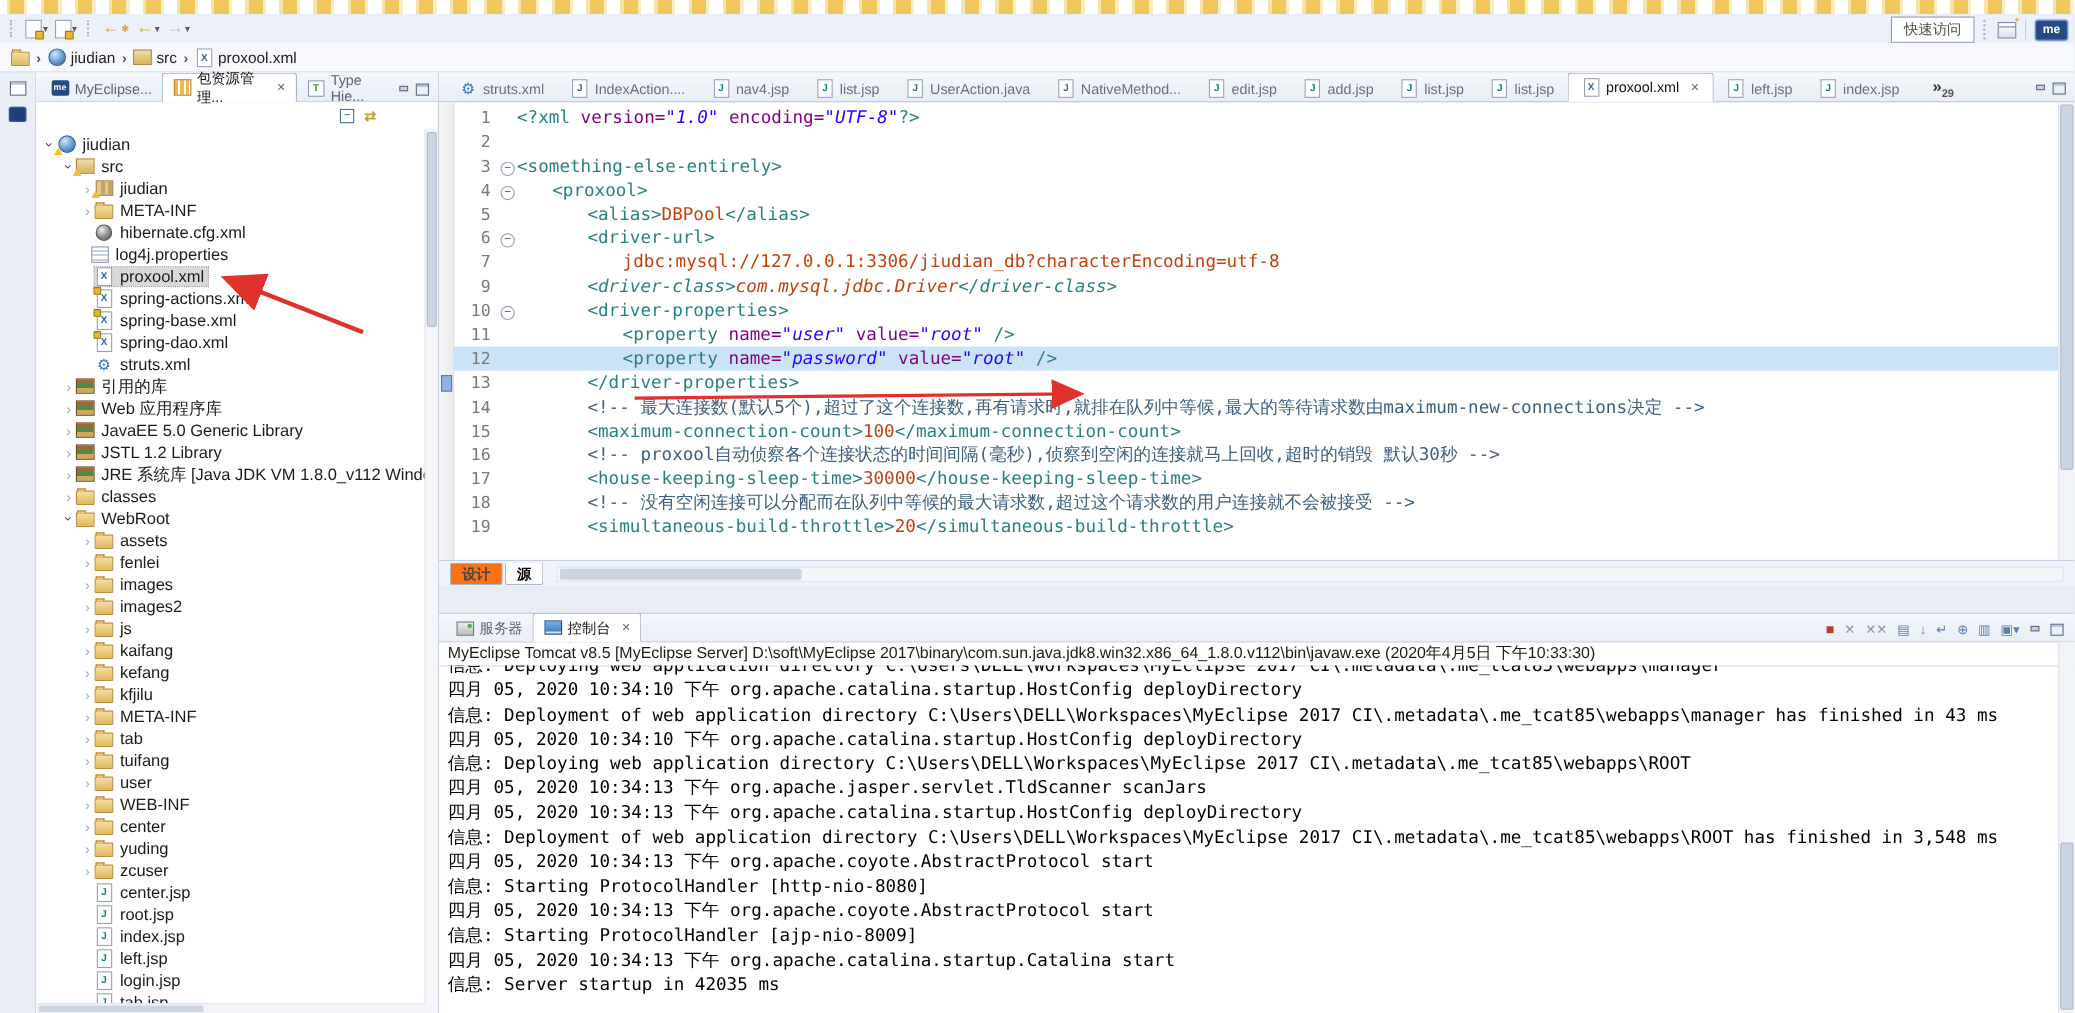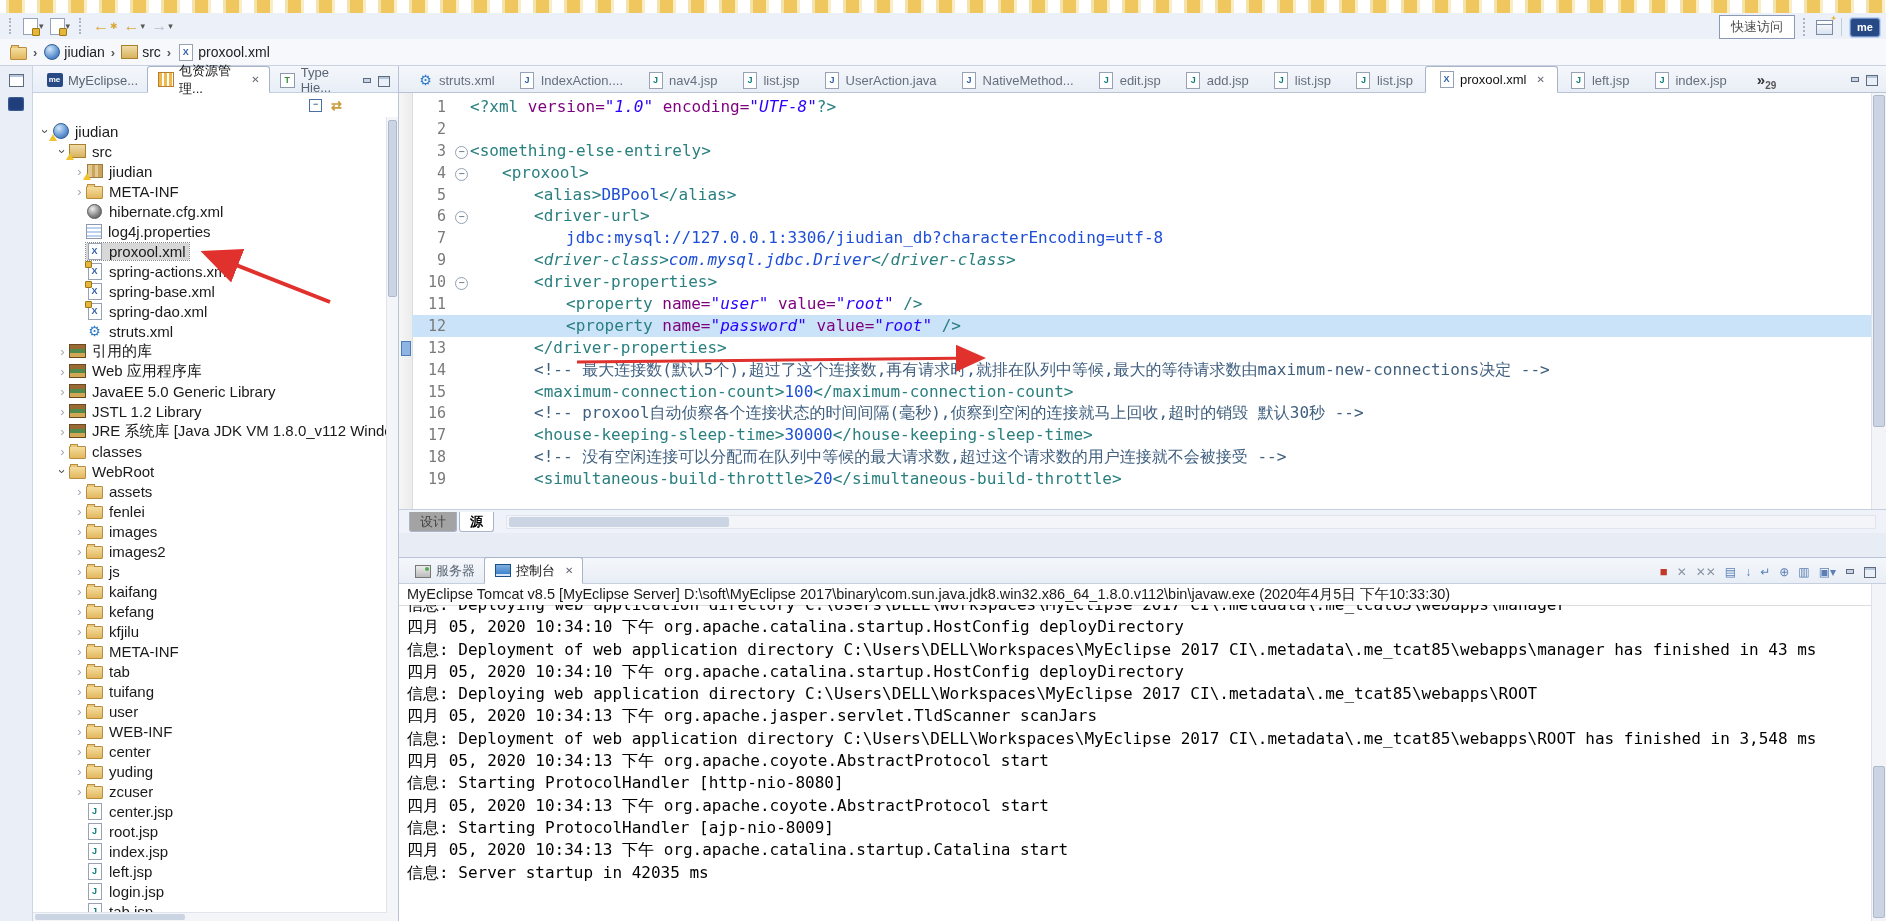--- a/index.html
+++ b/index.html
@@ -98,27 +98,27 @@
   .ed-lines{position:absolute;left:13px;right:14px;top:0;bottom:0;padding-top:3px;}
   .cl{height:21.9px;line-height:21.9px;white-space:pre;font:16px/21.9px "DejaVu Sans Mono",monospace;}
   .cl.sel{background:#CBE3F9;}
   .ln{display:inline-block;width:34px;text-align:right;color:#7A7A7A;padding-right:7px;font-size:15px;}
   .fld{display:inline-block;width:17px;text-align:center;}
   .fbox{display:inline-block;width:11px;height:11px;border:1px solid #93A1B1;border-radius:50%;background:#FFF;color:#5A6678;
      font:10px/9px "DejaVu Sans Mono",monospace;text-align:center;vertical-align:1px;}
   .tk-tag{color:#2A7F7F;}
   .tk-attr{color:#7F007F;}
   .tk-val{color:#2A00FF;font-style:italic;}
-  .tk-txt{color:#1d4ed8;}
+  .tk-txt{color:#c2410c;}
   .tk-com{color:#3F5F7F;}
   .ed-vscroll{position:absolute;right:0;top:0;bottom:0;width:14px;background:#F2F4F8;border-left:1px solid #DDE2EB;}
   .ed-vscroll .thumb{position:absolute;left:1px;right:1px;top:2px;height:330px;background:#CBD4E3;border:1px solid #AEB9CC;border-radius:2px;}
   .ed-bottom{position:absolute;left:0;right:0;bottom:0;height:24px;background:#EFF2F8;border-top:1px solid #C6CFDE;
      display:flex;align-items:center;padding-left:10px;box-sizing:border-box;gap:2px;}
-  .btab{height:19px;line-height:19px;padding:0 10px;font-size:13px;color:#444;border:1px solid #A9B4C8;background:#a3a3a3;border-radius:0 0 3px 3px;border-top:none;}
+  .btab{height:19px;line-height:19px;padding:0 10px;font-size:13px;color:#444;border:1px solid #A9B4C8;background:#f97316;border-radius:0 0 3px 3px;border-top:none;font-weight:bold;}
   .btab.active{background:#FFF;color:#000;font-weight:bold;}
   .ed-hscroll{flex:1;height:12px;margin:0 10px;background:#F3F5F9;border:1px solid #E0E4EC;position:relative;}
   .ed-hscroll .thumb{position:absolute;top:1px;bottom:1px;left:2px;width:220px;background:#CBD4E3;border-radius:2px;}
   
   .sash{position:absolute;left:399px;right:0;top:533px;height:24px;background:#E7ECF5;}
   
   .console-pane{position:absolute;left:399px;right:0;top:557px;bottom:0;background:#FFF;border-top:1px solid #B9C3D4;box-sizing:border-box;}
   .con-tabs{height:26px;background:linear-gradient(#F4F7FB,#E9EEF6);border-bottom:1px solid #C6CFDE;
      display:flex;align-items:flex-end;padding-left:6px;box-sizing:border-box;}
   .con-right{margin-left:auto;display:flex;align-items:center;gap:9px;padding:0 10px 5px 0;}
@@ -276,21 +276,21 @@
       </div>
       <div class="trow" style="padding-left: 40px;">
         <span class="tw"></span>
         <span class="selwrap">
           <span class="iwrap">
             <span class="i-hib"></span>
           </span>
           <span class="tlbl">hibernate.cfg.xml</span>
         </span>
       </div>
-      <div class="trow" style="padding-left: 20px; margin-left: 19px;">
+      <div class="trow" style="padding-left: 36px;">
         <span class="tw"></span>
         <span class="selwrap">
           <span class="iwrap">
             <span class="i-props"></span>
           </span>
           <span class="tlbl">log4j.properties</span>
         </span>
       </div>
       <div class="trow selected" style="padding-left: 40px;">
         <span class="tw"></span>
@@ -768,20 +768,21 @@
       </span>
     </div>
   <div class="con-title">MyEclipse Tomcat v8.5 [MyEclipse Server] D:\soft\MyEclipse 2017\binary\com.sun.java.jdk8.win32.x86_64_1.8.0.v112\bin\javaw.exe  (2020年4月5日 下午10:33:30)</div>
   <div class="con-log" id="con-log">
       <div class="log-line clip">信息: Deploying web application directory C:\Users\DELL\Workspaces\MyEclipse 2017 CI\.metadata\.me_tcat85\webapps\manager</div>
       <div class="log-line">四月 05, 2020 10:34:10 下午 org.apache.catalina.startup.HostConfig deployDirectory</div>
       <div class="log-line">信息: Deployment of web application directory C:\Users\DELL\Workspaces\MyEclipse 2017 CI\.metadata\.me_tcat85\webapps\manager has finished in 43 ms</div>
       <div class="log-line">四月 05, 2020 10:34:10 下午 org.apache.catalina.startup.HostConfig deployDirectory</div>
       <div class="log-line">信息: Deploying web application directory C:\Users\DELL\Workspaces\MyEclipse 2017 CI\.metadata\.me_tcat85\webapps\ROOT</div>
       <div class="log-line">四月 05, 2020 10:34:13 下午 org.apache.jasper.servlet.TldScanner scanJars</div>
+      <div class="log-line">四月 05, 2020 10:34:13 下午 org.apache.catalina.startup.HostConfig deployDirectory</div>
       <div class="log-line">信息: Deployment of web application directory C:\Users\DELL\Workspaces\MyEclipse 2017 CI\.metadata\.me_tcat85\webapps\ROOT has finished in 3,548 ms</div>
       <div class="log-line">四月 05, 2020 10:34:13 下午 org.apache.coyote.AbstractProtocol start</div>
       <div class="log-line">信息: Starting ProtocolHandler [http-nio-8080]</div>
       <div class="log-line">四月 05, 2020 10:34:13 下午 org.apache.coyote.AbstractProtocol start</div>
       <div class="log-line">信息: Starting ProtocolHandler [ajp-nio-8009]</div>
       <div class="log-line">四月 05, 2020 10:34:13 下午 org.apache.catalina.startup.Catalina start</div>
       <div class="log-line">信息: Server startup in 42035 ms</div>
     </div>
   <div class="con-vscroll">
       <div class="thumb"></div>

